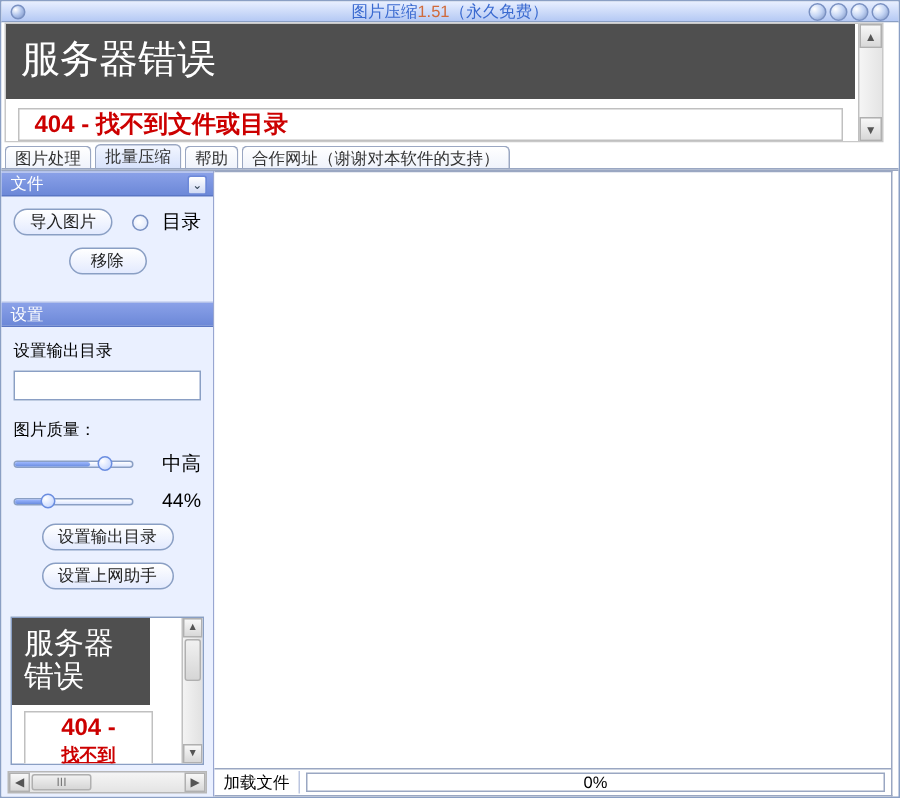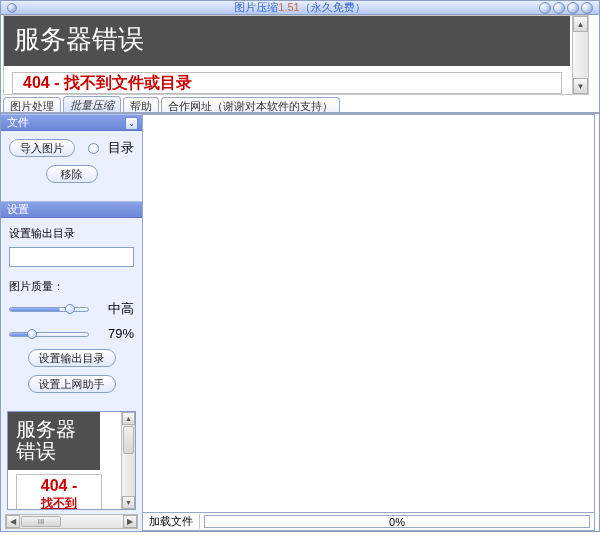--- a/index.html
+++ b/index.html
@@ -69,21 +69,21 @@
     background:#fff; display:flex; align-items:flex-end;
     padding-left:2px;
   }
   .tab {
     border:1px solid #9aa7c2; border-bottom:none;
     border-top-left-radius:4px; border-top-right-radius:4px;
     padding:1px 6px 0 6px; font-size:11px; margin-right:2px;
     background:linear-gradient(#fff,#eef2fb); height:16px; line-height:14px;
     color:#333;
   }
-  .tab.active { background:linear-gradient(#f2f6ff,#d6e1fb); height:17px;font-style:italic;}
+  .tab.active { background:linear-gradient(#f2f6ff,#d6e1fb); height:17px;}
   .tab-underline{position:absolute; top:97px; left:0; right:0; height:1px; background:#9aa7c2;}
 
   
   .mainarea { position:absolute; top:98px; left:0; right:0; bottom:0;
     border-top:1px solid #9aa7c2; display:flex; }
   .sidebar { width:142px; min-width:142px; background:#eaf0ff;
     border-right:1px solid #98a6d1; display:flex; flex-direction:column; position:relative;}
   .content { flex:1; background:#fff; position:relative; border:1px solid #9aa7c2; border-left:none; display:flex; flex-direction:column; margin-right:4px; }
   .content-blank { flex:1; background:#fff; }
   .status {
@@ -276,21 +276,21 @@
             </div>
             <span class="label-inline" style="margin-left:8px;">中高</span>
           </div>
 
           <div class="row">
             <div class="slider slider2">
               <div class="track"></div>
                 <div class="fill"></div>
                 <div class="thumb"></div>
             </div>
-            <span class="label-inline" style="margin-left:8px;">79%</span>
+            <span class="label-inline" style="margin-left:8px;">44%</span>
           </div>
 
           <div class="row" style="justify-content:center; margin-top:4px;">
             <div class="btn">设置输出目录</div>
           </div>
           <div class="row" style="justify-content:center;">
             <div class="btn">设置上网助手</div>
           </div>
         </div>
 

